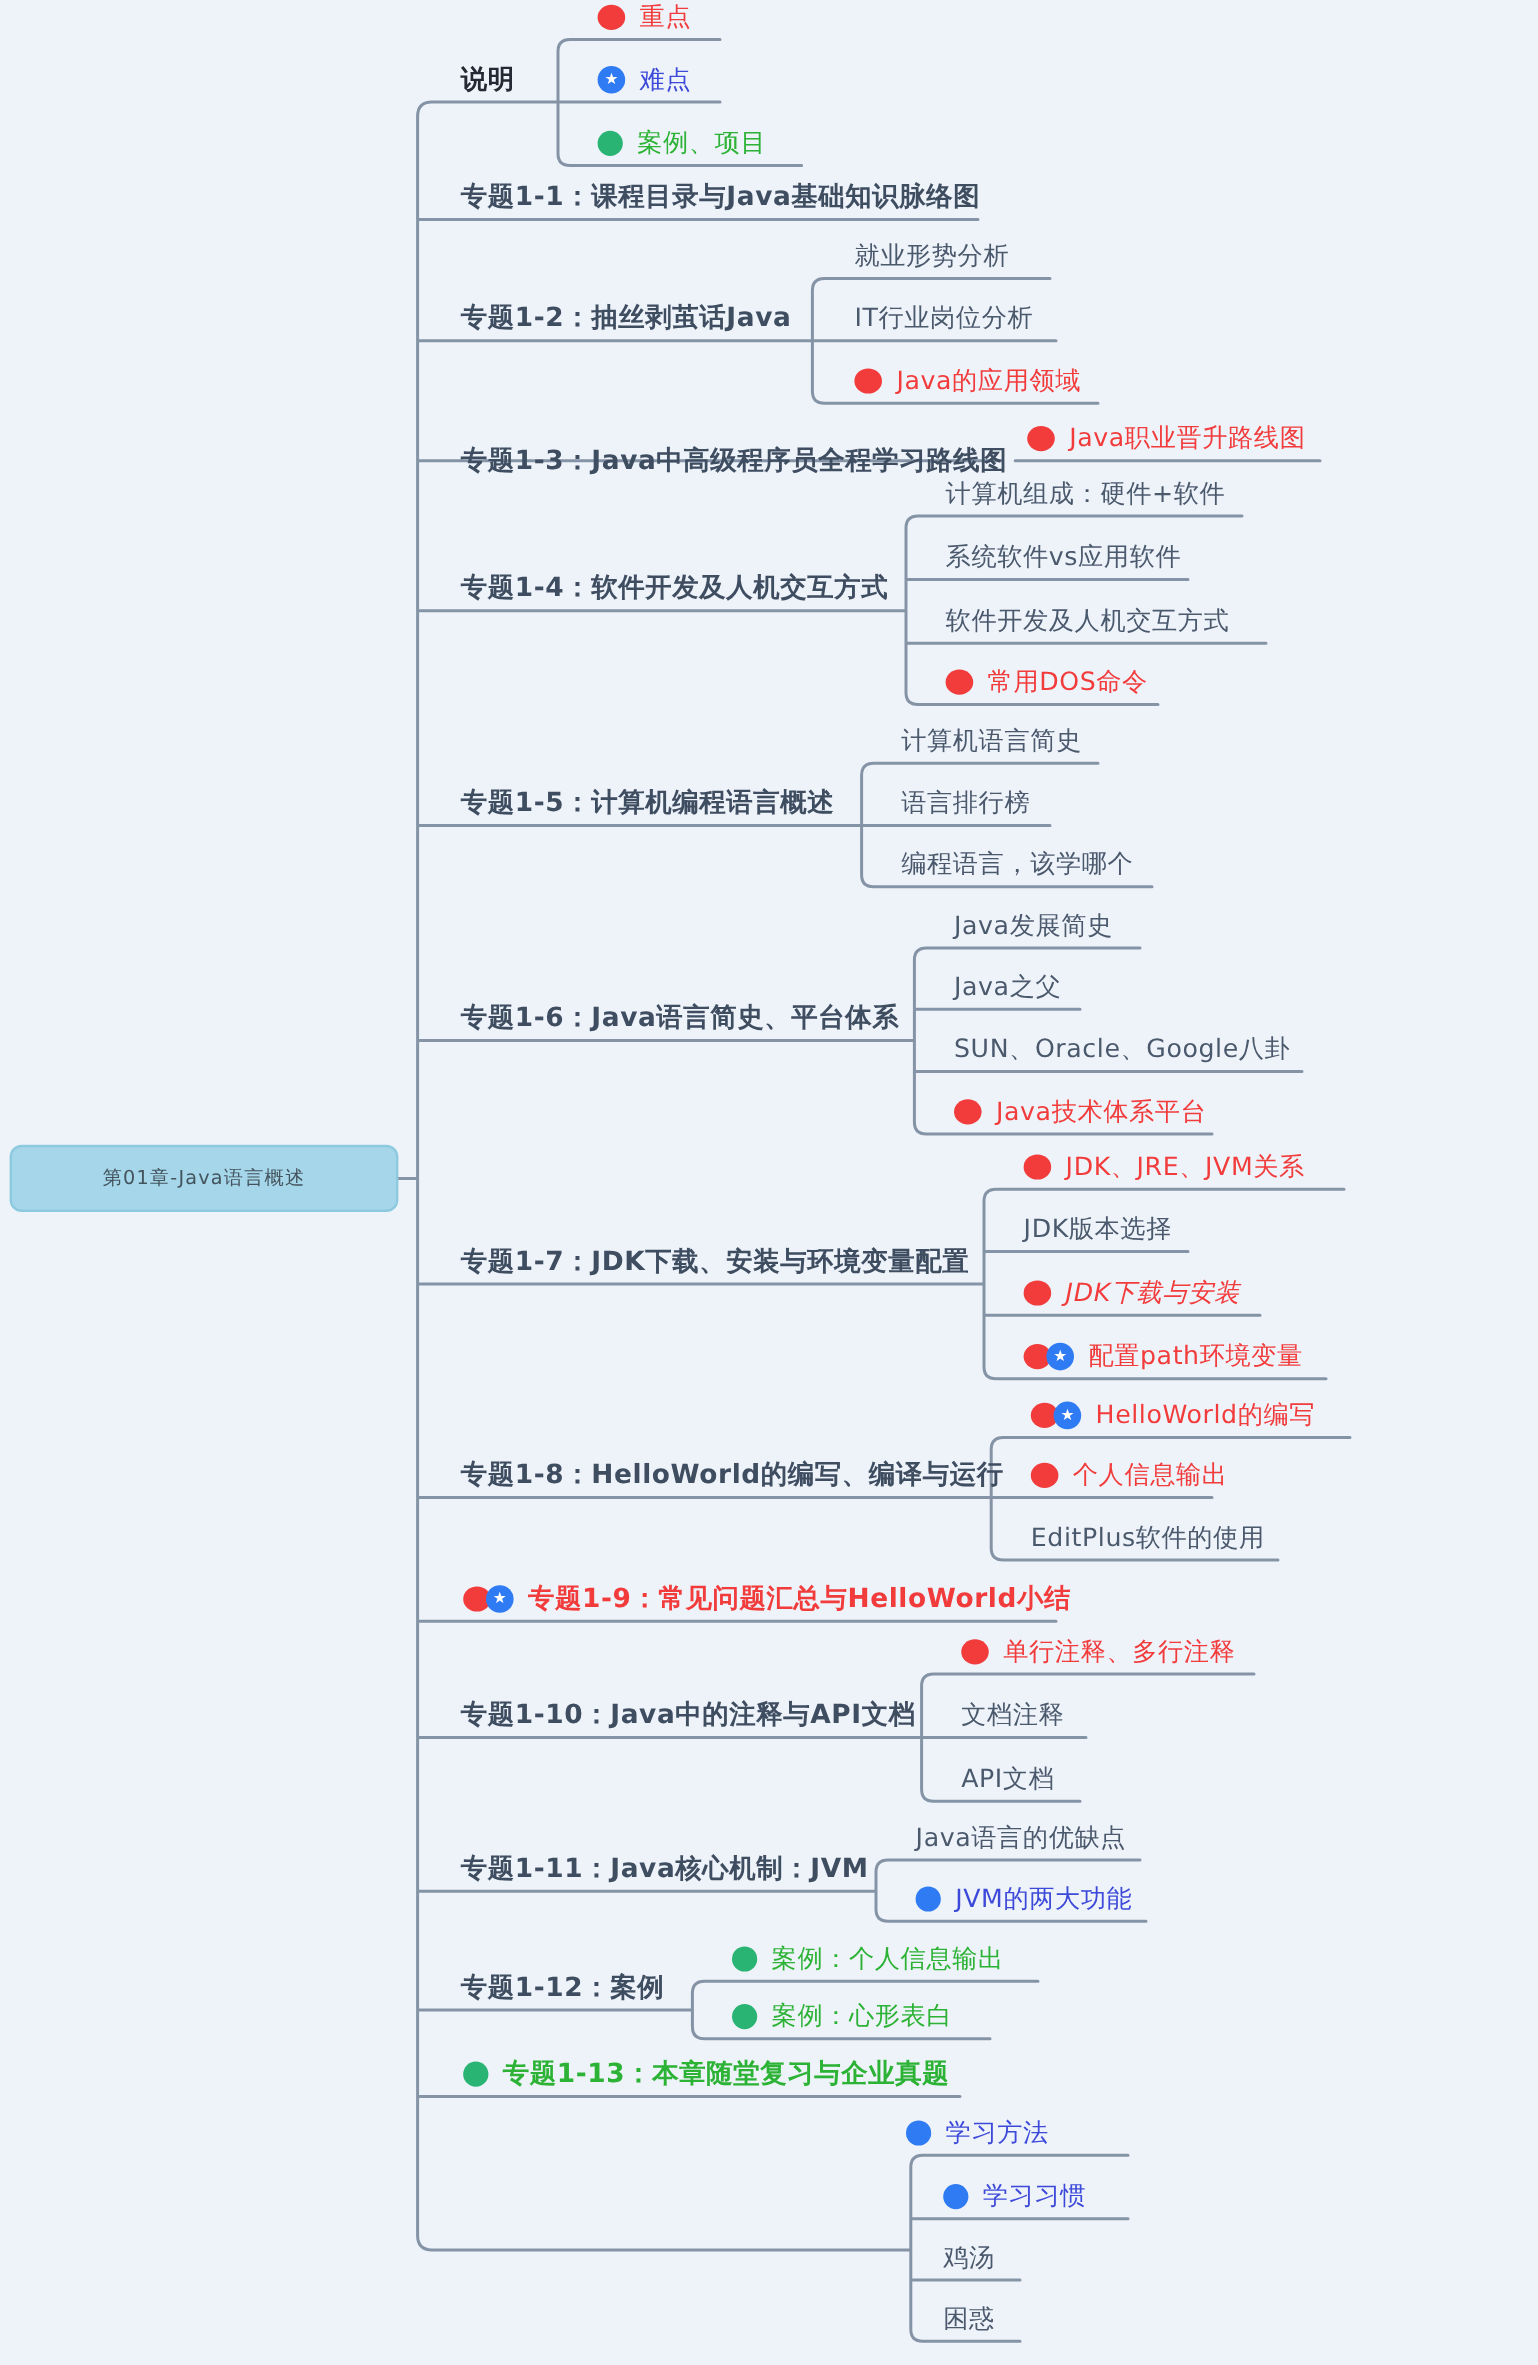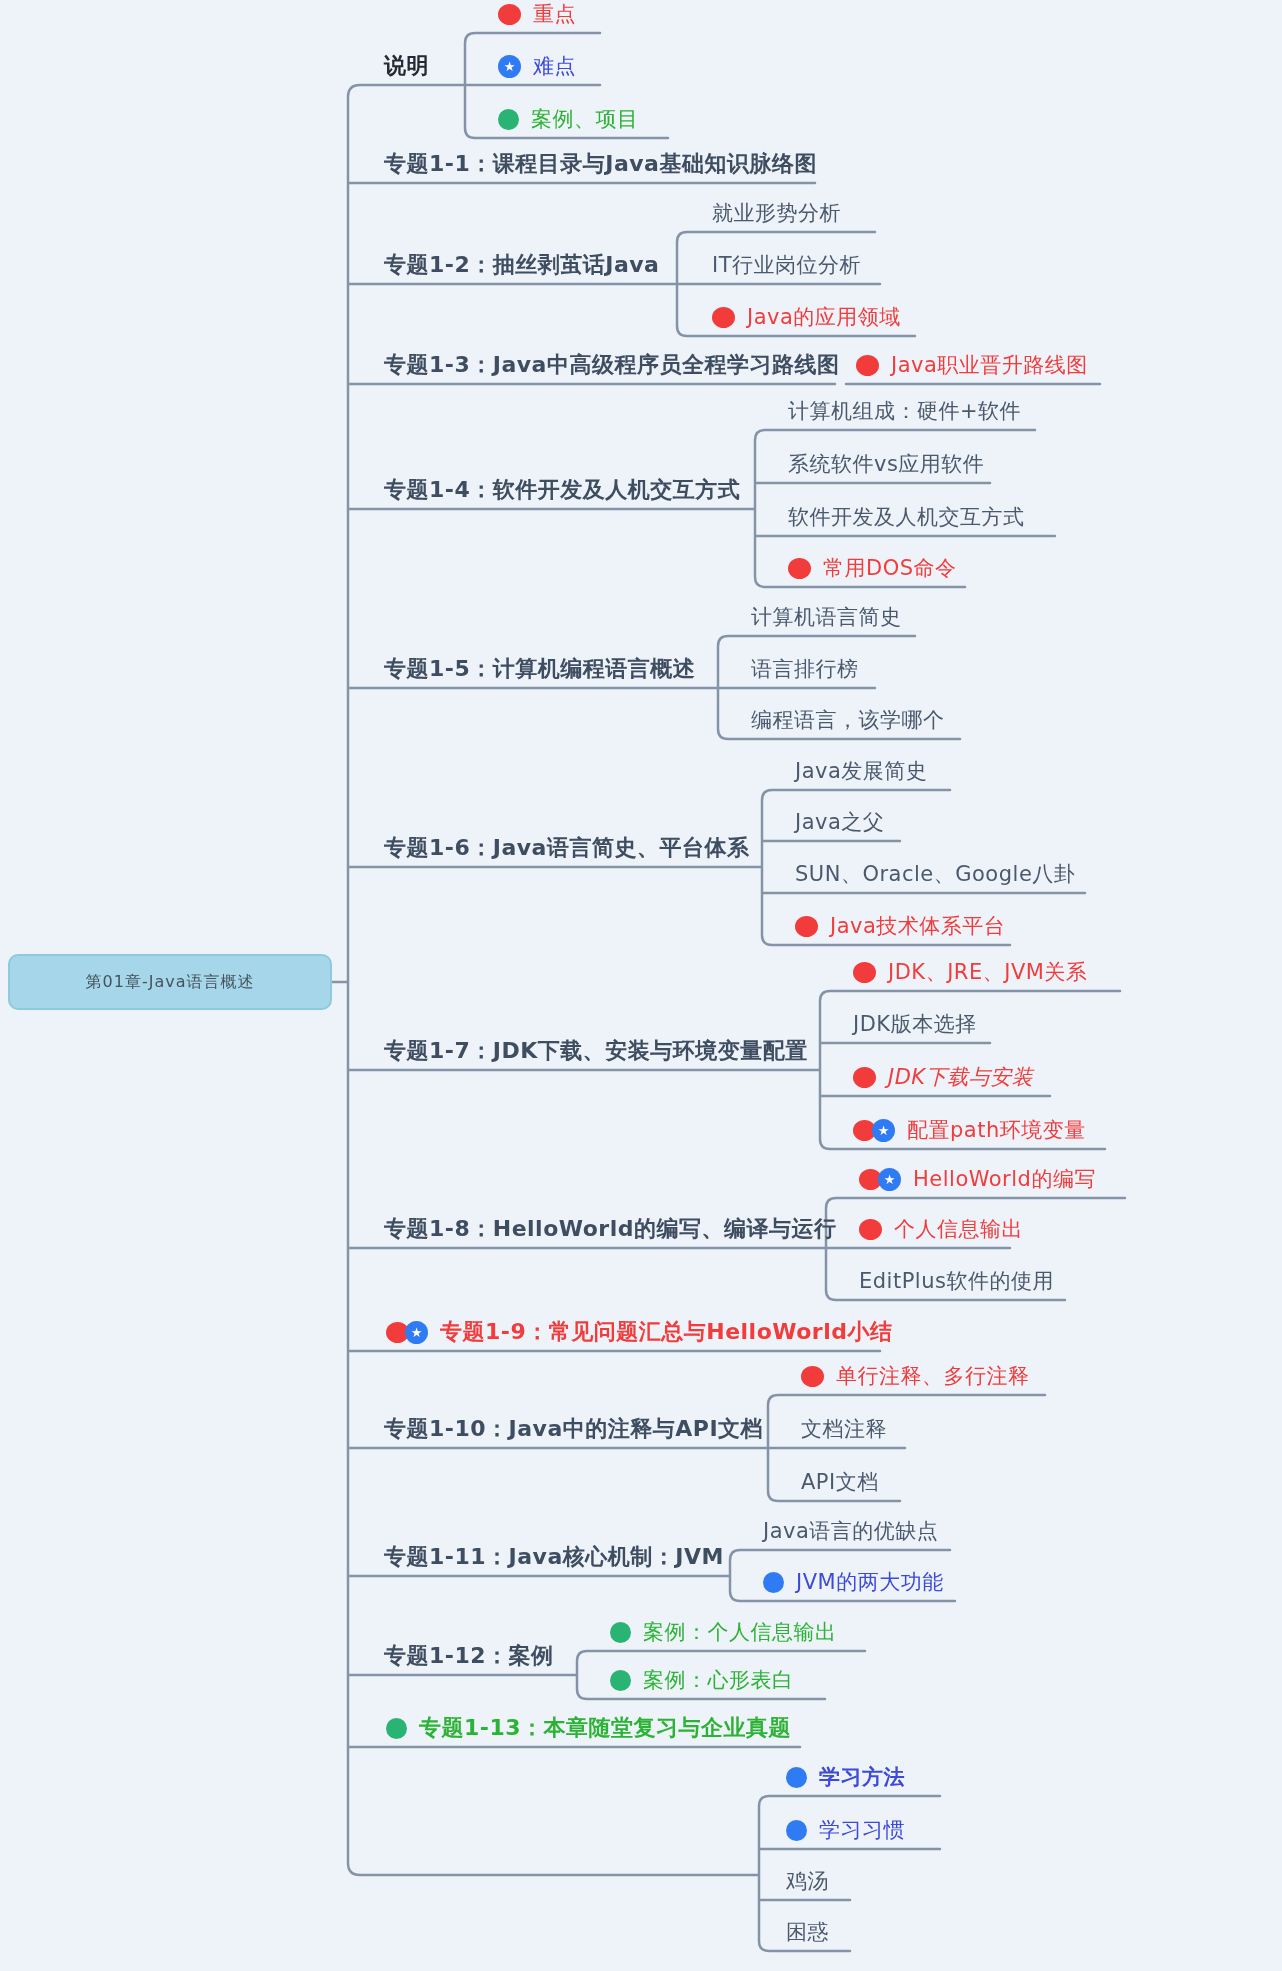--- a/index.html
+++ b/index.html
@@ -55,21 +55,21 @@
     <div class="node" style="left: 712px; top: 196px;">
       <span class="child-label">就业形势分析</span>
     </div>
     <div class="node" style="left: 712px; top: 248px;">
       <span class="child-label">IT行业岗位分析</span>
     </div>
     <div class="node" style="left: 712px; top: 300px;">
       <span class="mk mk-red"></span>
       <span class="child-label c-red">Java的应用领域</span>
     </div>
-    <div class="node" style="left: 384px; top: 348px; text-align: center;">
+    <div class="node" style="left: 384px; top: 367px; text-align: center;">
       <span class="branch-label">专题1-3：Java中高级程序员全程学习路线图</span>
     </div>
     <div class="node" style="left: 856px; top: 348px;">
       <span class="mk mk-red"></span>
       <span class="child-label c-red">Java职业晋升路线图</span>
     </div>
     <div class="node" style="left: 384px; top: 473px;">
       <span class="branch-label">专题1-4：软件开发及人机交互方式</span>
     </div>
     <div class="node" style="left: 788px; top: 394px;">
@@ -183,21 +183,21 @@
       <span class="child-label c-green">案例：个人信息输出</span>
     </div>
     <div class="node" style="left: 610px; top: 1663px;">
       <span class="mk mk-green"></span>
       <span class="child-label c-green">案例：心形表白</span>
     </div>
     <div class="node" style="left: 386px; top: 1711px; gap: 12px;">
       <span class="mk mk-green"></span>
       <span class="branch-label c-green">专题1-13：本章随堂复习与企业真题</span>
     </div>
-    <div class="node" style="left: 786px; top: 1760px; font-weight: bold;">
+    <div class="node" style="left: 755px; top: 1760px;">
       <span class="mk mk-blue"></span>
       <span class="child-label c-blue">学习方法</span>
     </div>
     <div class="node" style="left: 786px; top: 1813px; align-items: center;">
       <span class="mk mk-blue"></span>
       <span class="child-label c-blue">学习习惯</span>
     </div>
     <div class="node" style="left: 786px; top: 1864px;">
       <span class="child-label">鸡汤</span>
     </div>

